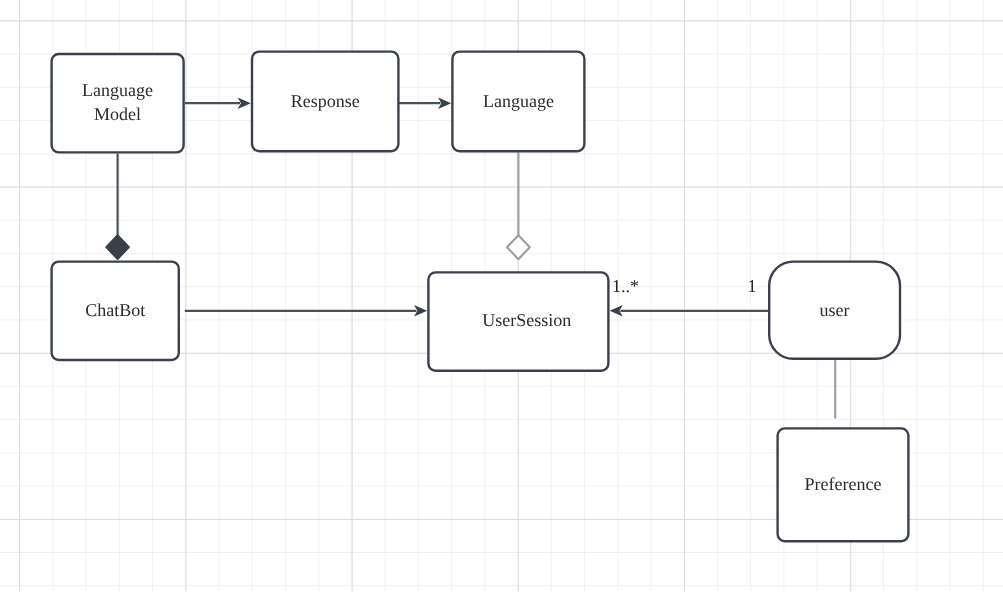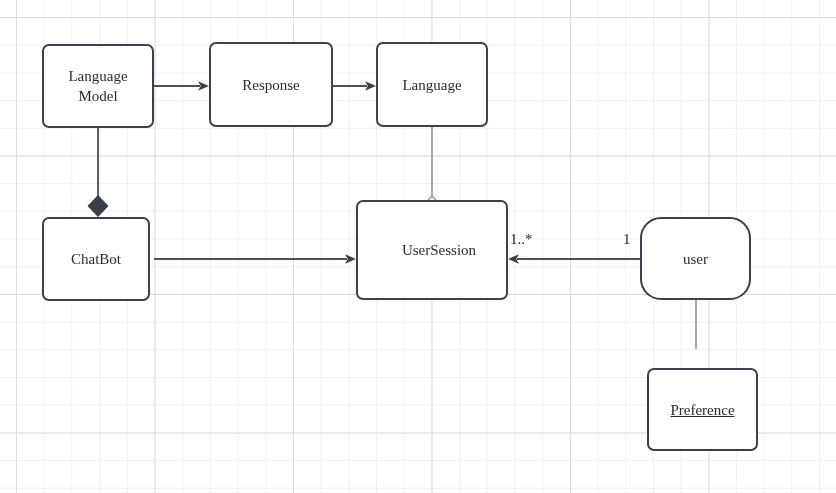--- a/index.html
+++ b/index.html
@@ -76,23 +76,23 @@
     font-size: 15px;
     line-height: 20px;
   }
   .node .node-label { display: inline-block; }
 
   #node-language-model { left: 42px;  top: 44px;  width: 112px; height: 84px; }
   #node-language-model .node-label { max-width: 80px; }
   #node-response       { left: 209px; top: 42px;  width: 124px; height: 85px; }
   #node-message        { left: 376px; top: 42px;  width: 112px; height: 85px; }
   #node-chatbot        { left: 42px;  top: 217px; width: 108px; height: 84px; }
-  #node-usersession    { left: 356px; top: 200px; width: 152px; height: 100px; padding-left: 14px; }
+  #node-usersession    { left: 356px; top: 226px; width: 152px; height: 84px; padding-left: 14px; }
   #node-user           { left: 640px; top: 217px; width: 111px; height: 83px; border-radius: 21px; }
-  #node-preference     { left: 647px; top: 368px; width: 111px; height: 83px; text-decoration: underline; }
+  #node-preference     { left: 647px; top: 356px; width: 111px; height: 96px; }
 
   
   .edge-label {
     position: absolute;
     font-size: 15px;
     line-height: 16px;
     color: #232323;
     white-space: nowrap;
   }
   #lbl-usersession-end { left: 510px; top: 231px; }

